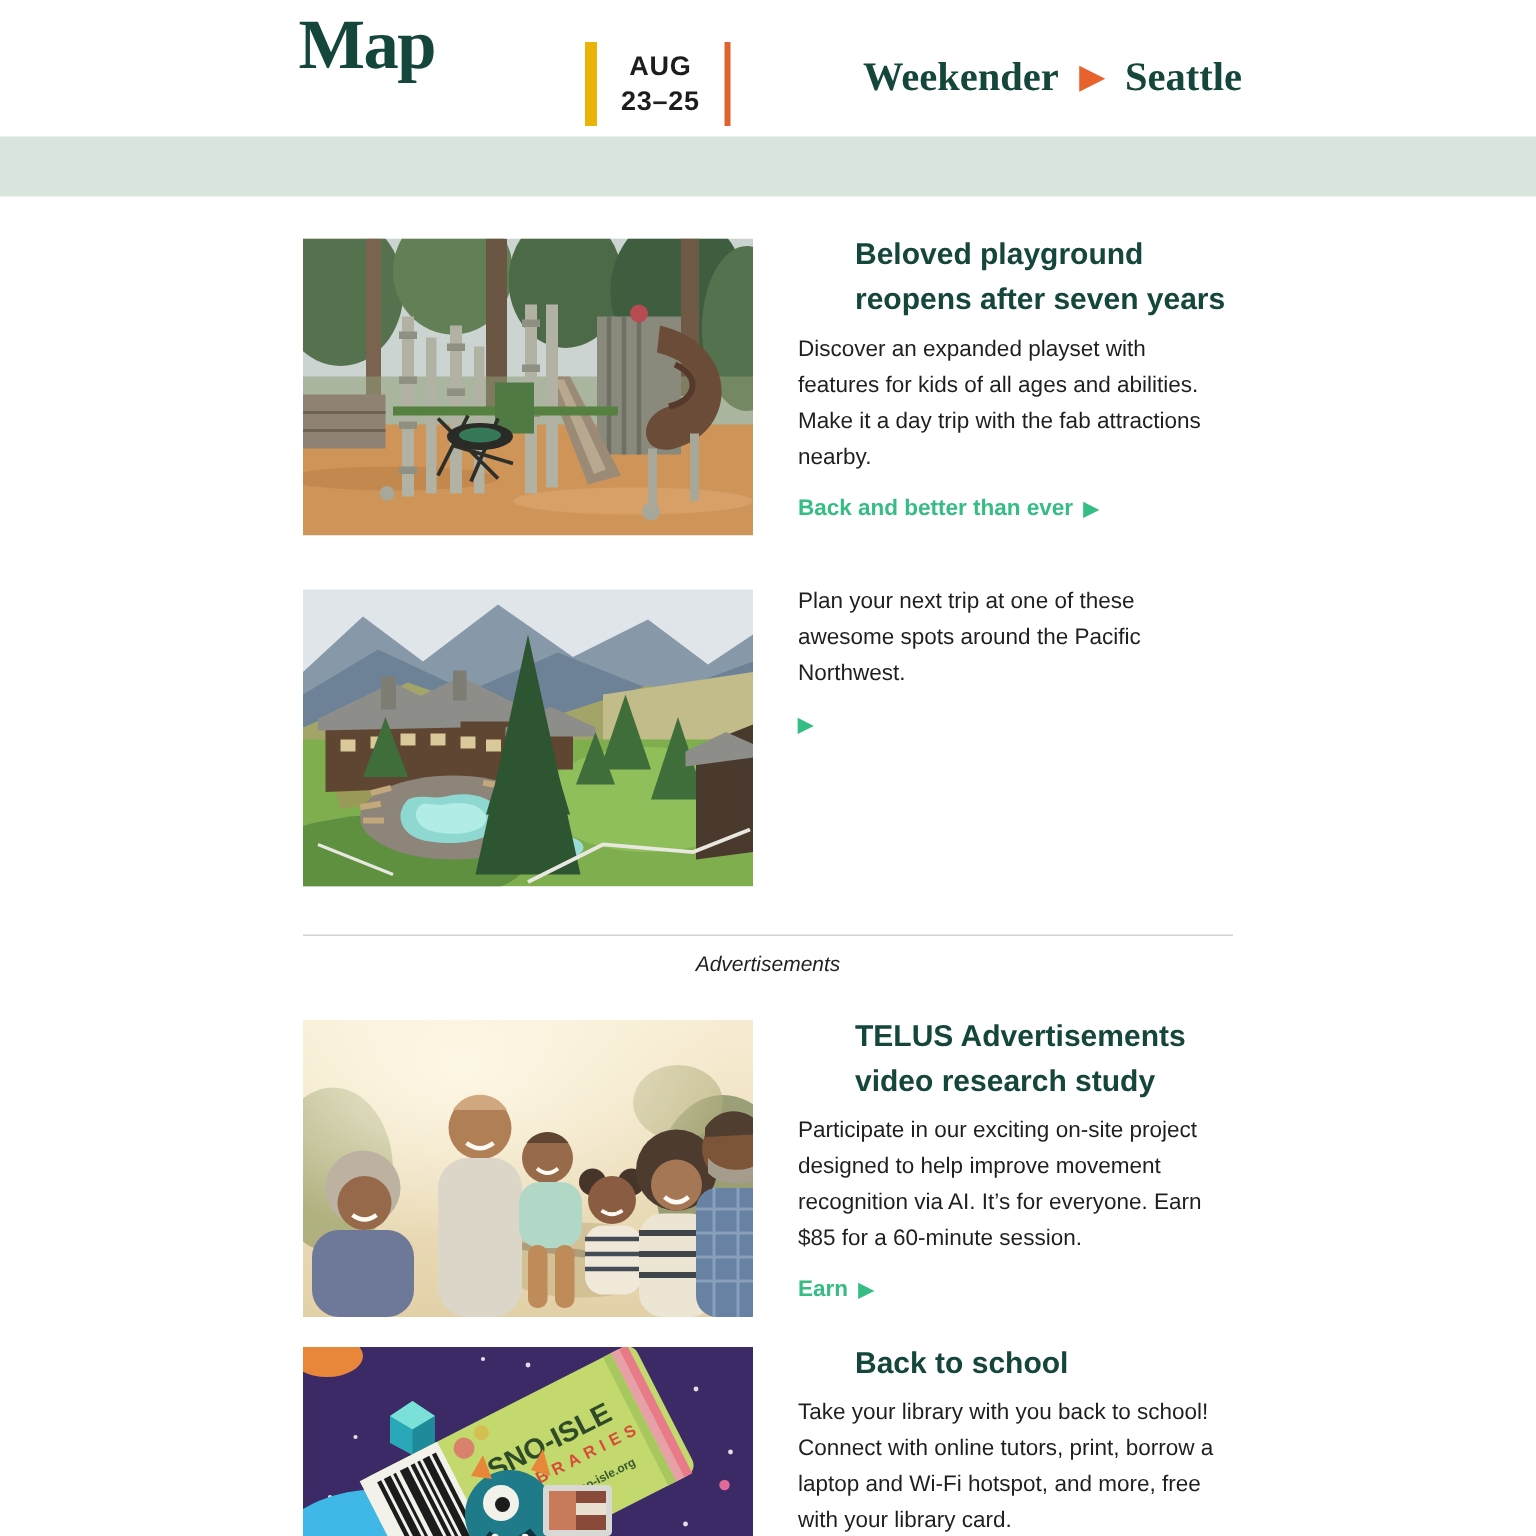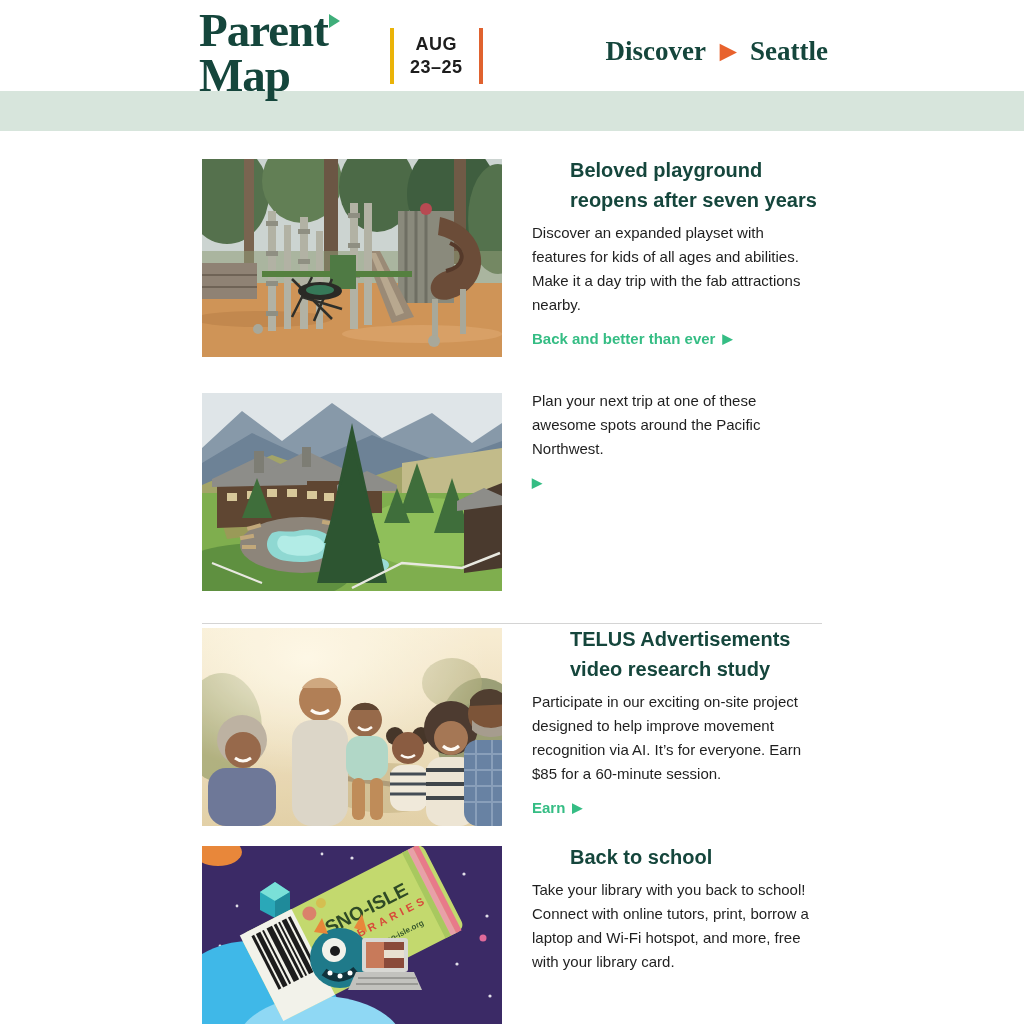--- a/index.html
+++ b/index.html
@@ -9,21 +9,21 @@
 
   
   .header-wrap { position:relative; height:131px; }
   .green-band { position:absolute; left:0; right:0; top:91px; height:40px; background:#d7e5dc; }
   .logo { position:absolute; left:199px; top:8px; z-index:2; color:#15463c;
           font-family:"Liberation Serif", serif; font-weight:700;
           font-size:47px; line-height:45px; letter-spacing:-1px; cursor:pointer; }
   .logo .logo-accent { position:absolute; right:-12px; top:6px; width:0; height:0;
           border-left:11px solid #3fae7a; border-top:7px solid transparent; border-bottom:7px solid transparent; }
   .date-badge { position:absolute; left:390px; top:28px; z-index:2;
-          border-left:4px solid #eab308; border-right:4px solid #e0622f;
+          border-left:8px solid #eab308; border-right:4px solid #e0622f;
           padding:5px 16px; text-align:center; }
   .date-badge .dl { font-weight:700; font-size:18px; line-height:23px; color:#1d1d1d; letter-spacing:.5px; }
   .edition { position:absolute; right:196px; top:36px; z-index:2; display:flex; align-items:center; gap:14px;
           font-family:"Liberation Serif", serif; font-weight:700; font-size:27px; color:#15463c; }
   .edition .tri { color:#e8622d; font-size:21px; line-height:1; }
 
   
   .content { width:620px; margin:0 auto; padding-top:24px; }
   .story { display:flex; gap:30px; margin-bottom:32px; align-items:flex-start; }
   .story-image { flex:0 0 300px; width:300px; height:198px; margin-top:4px; overflow:hidden; cursor:pointer; background:#eee; }
@@ -41,34 +41,30 @@
   .story.tight { margin-bottom:16px; }
 </style>
 </head>
 <body>
 
 <div class="page">
 
   <div class="header-wrap">
     <div class="green-band"></div>
     <div class="logo">
-      <div style="position:relative; display:inline-block;">
-        <span>Parent</span>
-        <span class="logo-accent"></span>
-      </div>
       <div>
         <span>Map</span>
       </div>
     </div>
     <div class="date-badge">
       <div class="dl">AUG</div>
       <div class="dl">23–25</div>
     </div>
     <div class="edition">
-      <span>Discover</span>
+      <span>Weekender</span>
       <span class="tri">▶</span>
       <span>Seattle</span>
     </div>
   </div>
 
   <div class="content">
 
     <div class="story">
       <div class="story-image" role="img" aria-label="New playground with climbing poles and a spiral slide on wood-chip surface among tall evergreen trees">
         <svg width="300" height="198" viewBox="0 0 300 198" xmlns="http://www.w3.org/2000/svg">
@@ -199,20 +195,21 @@
       <div class="story-text">
         <div class="story-body">Plan your next trip at one of these awesome spots around the Pacific Northwest.</div>
         <div class="story-link">
           <span class="tri">▶</span>
         </div>
       </div>
     </div>
 
     <div class="ads-divider">
       <hr>
+      <div class="ads-label">Advertisements</div>
     </div>
 
     <div class="story tight">
       <div class="story-image" role="img" aria-label="Smiling multi-generational family outdoors in warm sunlight, kids riding piggyback">
         <svg width="300" height="198" viewBox="0 0 300 198" xmlns="http://www.w3.org/2000/svg">
           <defs>
             <linearGradient id="sky3" x1="0" y1="0" x2="0" y2="1">
               <stop offset="0" stop-color="#f8f0da"></stop>
                 <stop offset="1" stop-color="#e0d0a8"></stop>
             </linearGradient>

